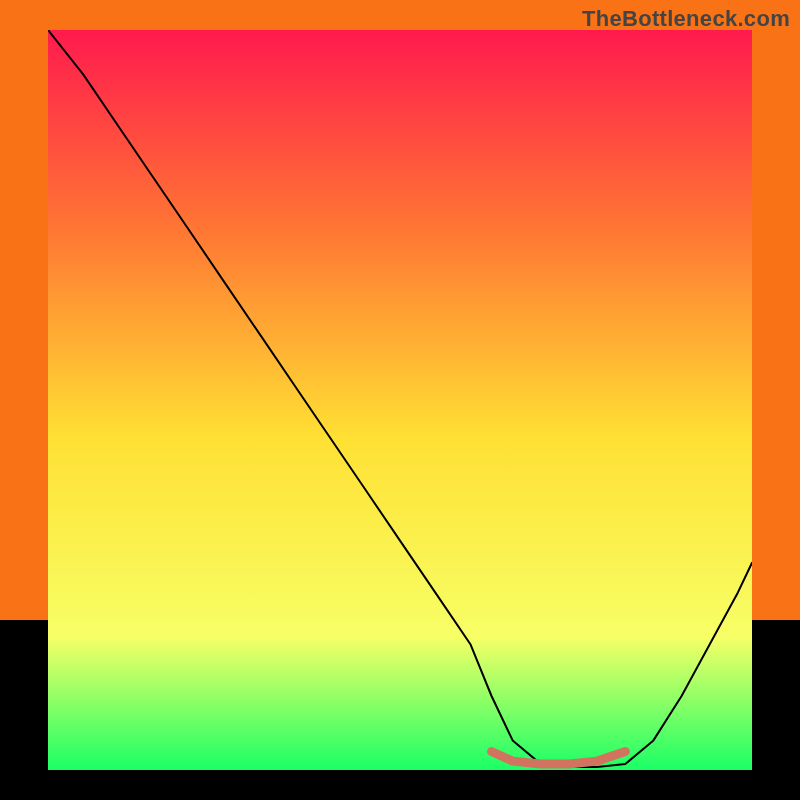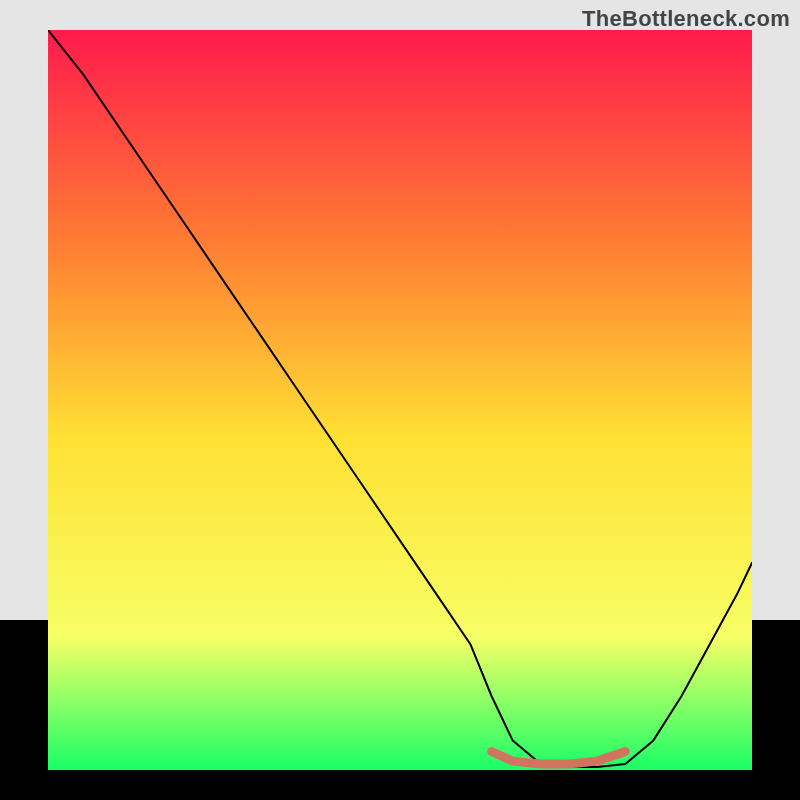--- a/index.html
+++ b/index.html
@@ -8,21 +8,21 @@
     width: 800px;
     height: 800px;
     background: #000;
     overflow: hidden;
     font-family: Arial, Helvetica, sans-serif;
   }
   .frame {
     position: relative;
     width: 800px;
     height: 620px;
-    background: #e5e5e5;
+    background: #f97316;
   }
   .watermark {
     position: absolute;
     top: 6px;
     right: 10px;
     color: #444444;
     font-size: 22px;
     font-weight: 600;
     letter-spacing: 0.3px;
     z-index: 20;

